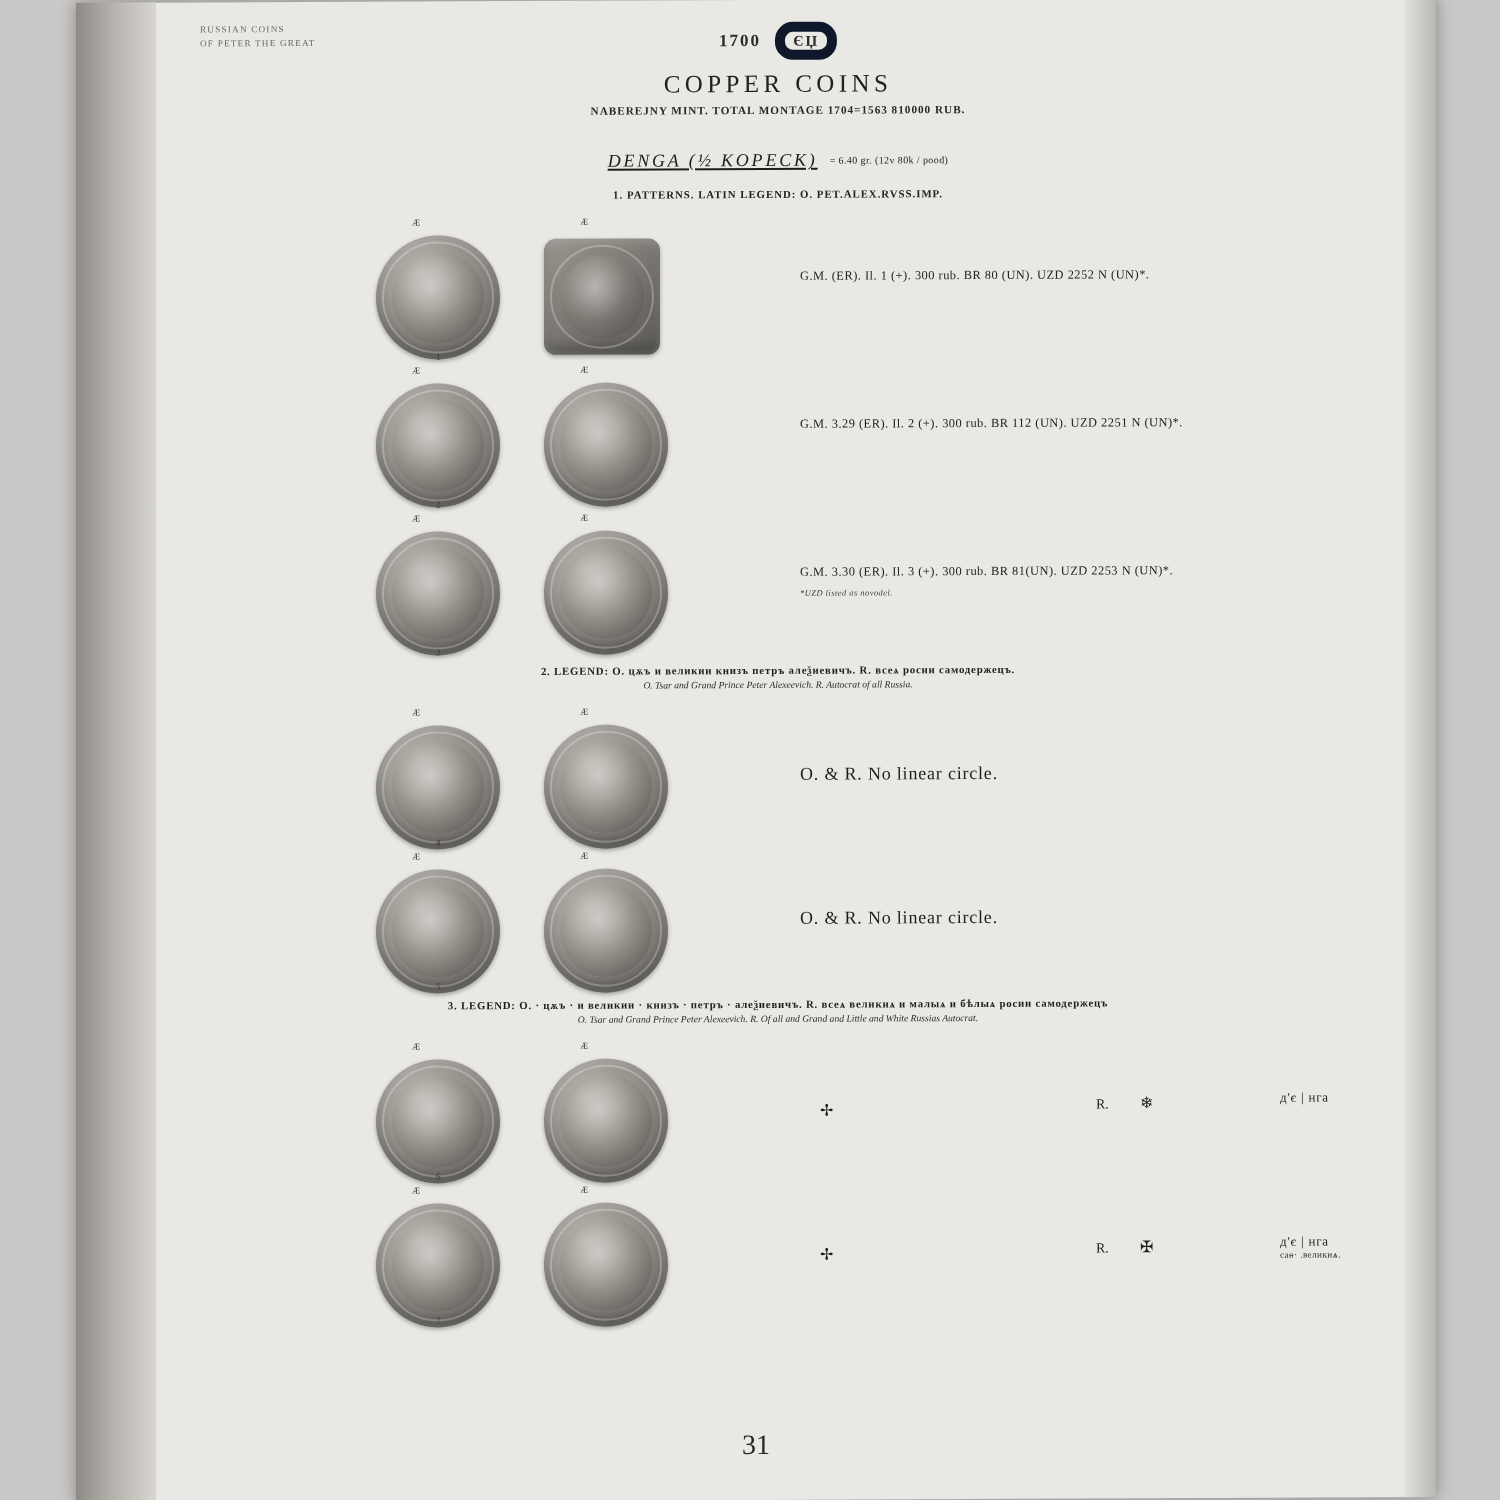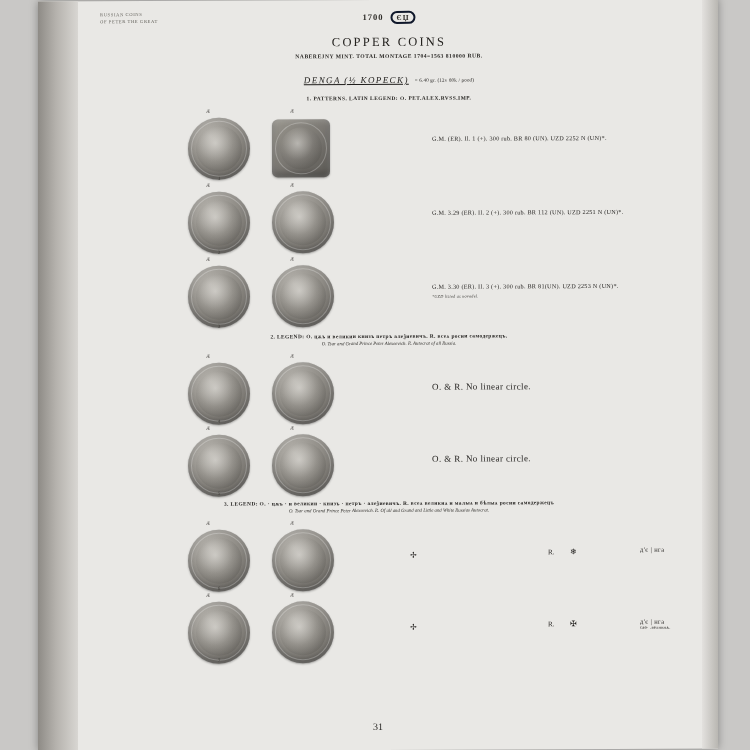--- a/index.html
+++ b/index.html
@@ -38,21 +38,21 @@
   .hdr .runhead{
     position:absolute;left:0;top:0;
     font-size:4.6px;letter-spacing:.6px;color:#6a6862;line-height:7px;
     text-transform:uppercase;
   }
   .hdr .folio{
     position:absolute;left:50%;transform:translateX(-50%);top:1px;
     font-size:8.5px;letter-spacing:1px;color:#2e2c28;font-weight:bold;
   }
   .hdr .folio .cyr{
-    display:inline-block;border:2px solid #0f172a;border-radius:9px;
+    display:inline-block;border:5px solid #0f172a;border-radius:9px;
     padding:0 4px;margin-left:4px;font-size:7.5px;
   }
 
   .title{
     text-align:center;font-size:12.5px;letter-spacing:2.2px;color:#23211e;
     margin-top:3px;
   }
   .subtitle{
     text-align:center;font-size:5.6px;letter-spacing:.5px;color:#2b2926;
     margin-top:3px;font-weight:bold;
@@ -96,21 +96,20 @@
     position:absolute;font-size:4.6px;color:#3a3835;letter-spacing:.3px;top:1px;
   }
   .aebl.l{left:18px;}
   .aebl.r{left:102px;}
   .num{
     position:absolute;font-size:4.6px;color:#3a3835;left:30px;bottom:1px;
   }
   .desc{
     position:absolute;left:300px;top:28px;font-size:6.2px;letter-spacing:.25px;
     color:#201e1c;
-    margin-left:32px;
   }
   .desc .ft{display:block;font-size:4.2px;margin-top:4px;color:#3a3835;font-style:italic;}
   .desc.big{font-size:9px;letter-spacing:.4px;top:30px;}
 
   .legendblk{margin-top:4px;}
   .legendblk .l1{
     text-align:center;font-size:5.4px;font-weight:bold;letter-spacing:.4px;color:#201e1c;
   }
   .legendblk .l2{
     text-align:center;font-size:4.8px;font-style:italic;color:#2e2c29;margin-top:2px;
@@ -118,21 +117,21 @@
   .legendblk.clip .l1{white-space:nowrap;overflow:hidden;}
 
   .sym-row .plus{position:absolute;left:310px;top:32px;font-size:8px;color:#201e1c;}
   .sym-row .rlab{position:absolute;left:448px;top:30px;font-size:7px;color:#201e1c;}
   .sym-row .rsym{position:absolute;left:470px;top:29px;font-size:8px;color:#201e1c;}
   .sym-row .cyr{position:absolute;left:540px;top:28px;font-size:6.5px;color:#201e1c;letter-spacing:.4px;}
   .sym-row .cyr small{display:block;font-size:4.6px;letter-spacing:.2px;text-align:center;}
 
   .pagenum{
     position:absolute;left:50%;transform:translateX(-50%);bottom:18px;
-    font-size:10px;color:#2a2825;margin-top:32px;
+    font-size:14px;color:#2a2825;margin-top:32px;
   }
 </style>
 </head>
 <body>
 
 <div class="page">
   <div class="binding"></div>
   <div class="edge-right"></div>
 
   <div class="page-inner">

